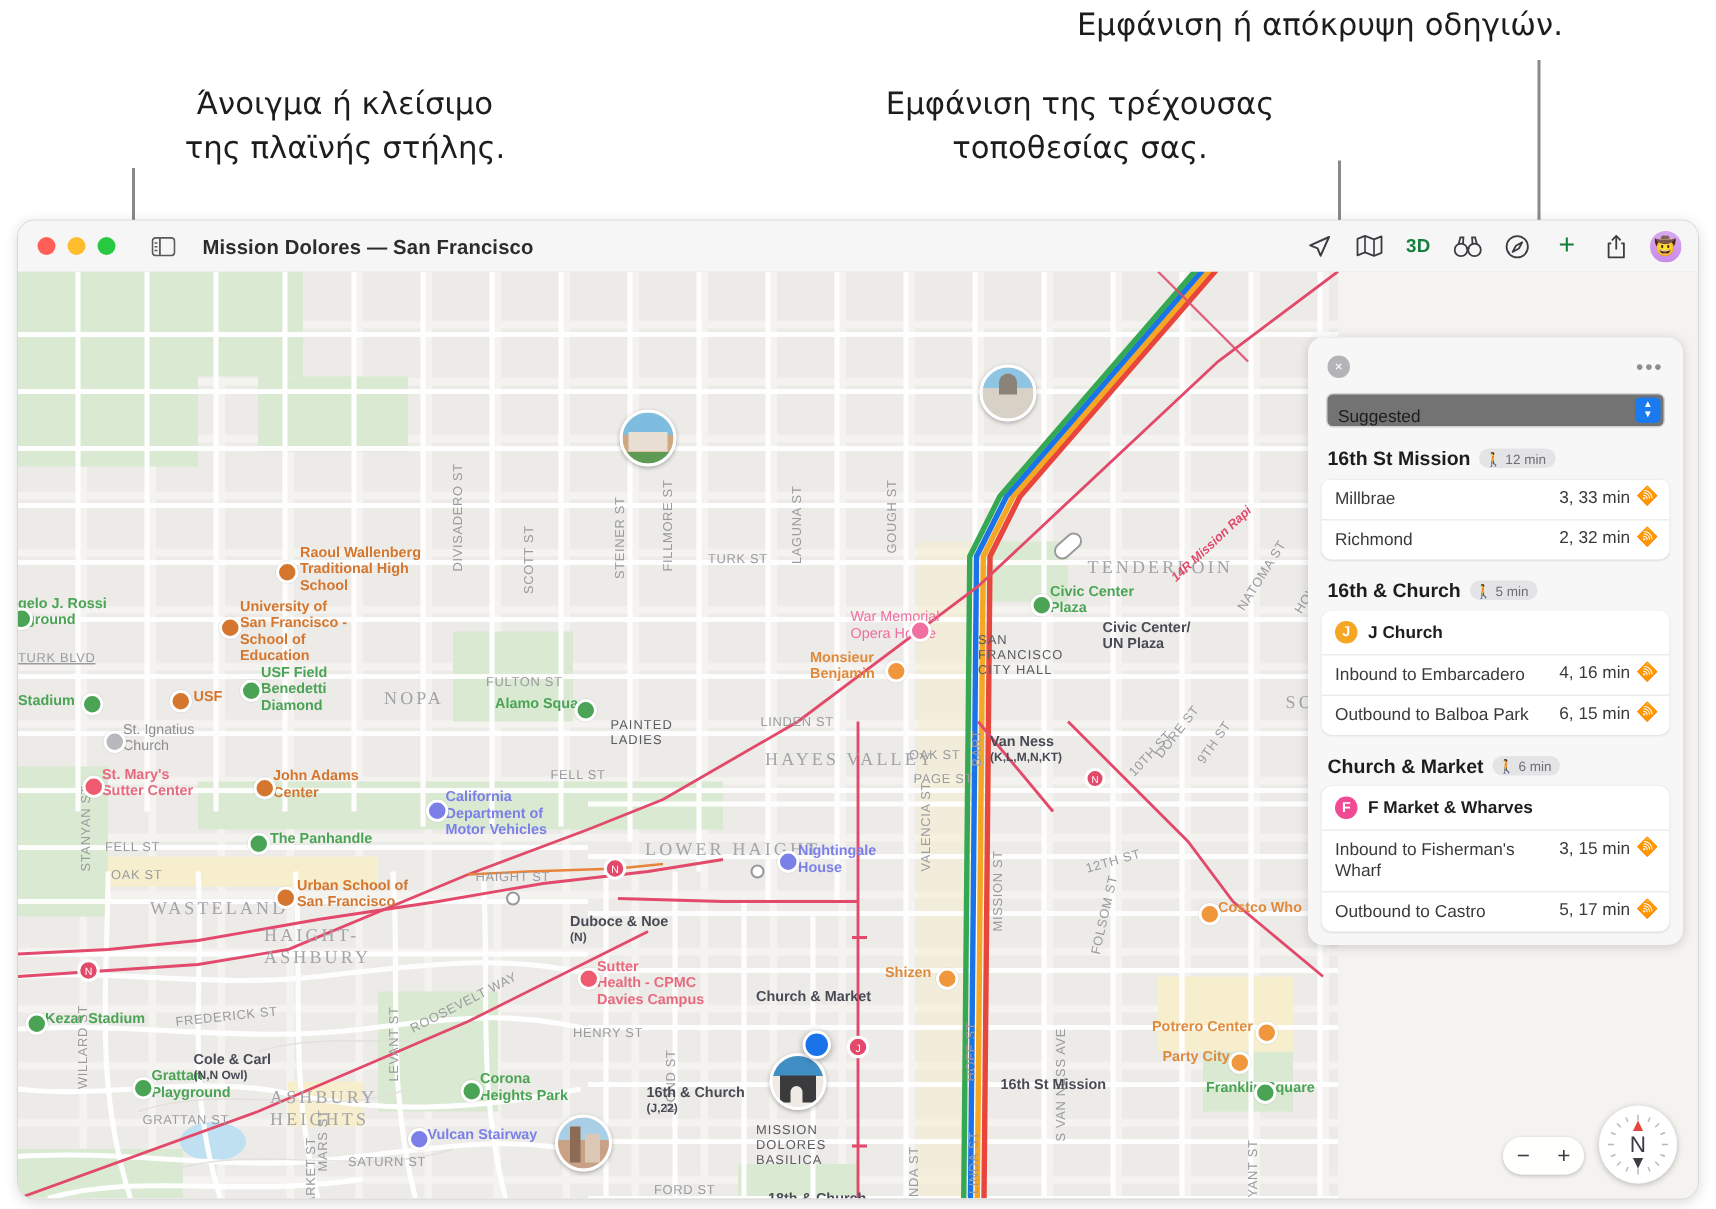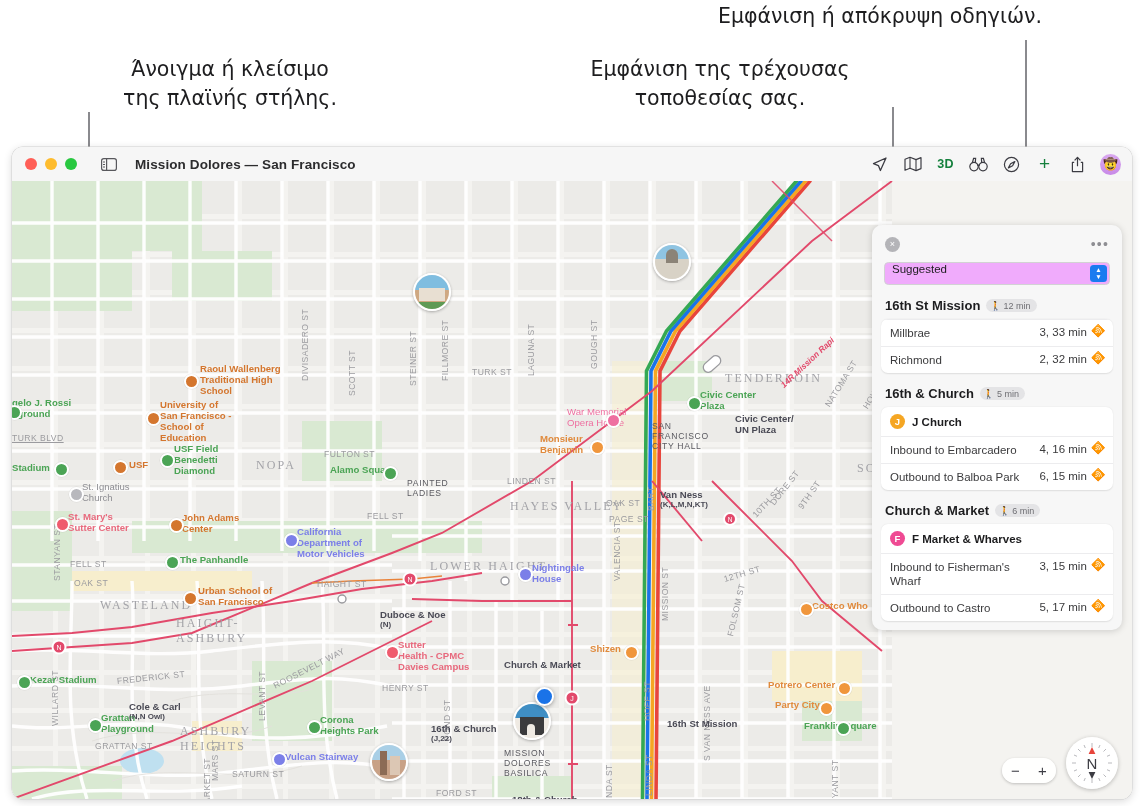--- a/index.html
+++ b/index.html
@@ -83,22 +83,22 @@
 
   
   #panel{position:absolute;right:10px;top:44px;width:250px;
     background:#f7f7f7;border-radius:10px;box-shadow:0 1px 7px rgba(0,0,0,.17);
     padding:10px 0 9px 0;}
   #panel-head{display:flex;align-items:center;justify-content:space-between;padding:0 13px;height:18px;}
   #close-btn{width:15px;height:15px;border-radius:50%;background:#b4b4b8;display:flex;
     align-items:center;justify-content:center;color:#fff;font-size:9px;line-height:1;}
   #more-btn{color:#8e8e93;font-size:14px;letter-spacing:1.2px;line-height:8px;}
   #panel-title{font-size:21px;font-weight:700;color:#1d1d1f;padding:5px 13px 0;letter-spacing:-.3px;}
-  #select-row{margin:9px 12px 0;height:21px;background:#f0abfc;border-radius:4.5px;
-    border:.5px solid #d2d2d4;display:flex;align-items:flex-start;position:relative;}
+  #select-row{margin:9px 12px 0;height:21px;background:#737373;border-radius:4.5px;
+    border:.5px solid #d2d2d4;display:flex;align-items:flex-end;position:relative;}
   #select-row .val{font-size:11.5px;color:#1d1d1f;padding-left:7px;}
   #select-arrows{position:absolute;right:2px;top:1.5px;width:17px;height:17px;border-radius:3.5px;
     background:#1a7bf0;color:#fff;display:flex;flex-direction:column;align-items:center;
     justify-content:center;font-size:6.5px;line-height:6px;}
 
   .stop-head{display:flex;align-items:center;gap:6px;padding:13px 13px 6px;}
   .stop-name{font-size:13px;font-weight:700;color:#1d1d1f;}
   .walk{display:inline-flex;align-items:center;gap:2px;background:#e4e4e6;border-radius:8px;
     padding:1.5px 6px 1.5px 4px;font-size:9px;color:#6e6e73;}
   .walk .ic{font-size:9px;color:#8a8a8e;}

